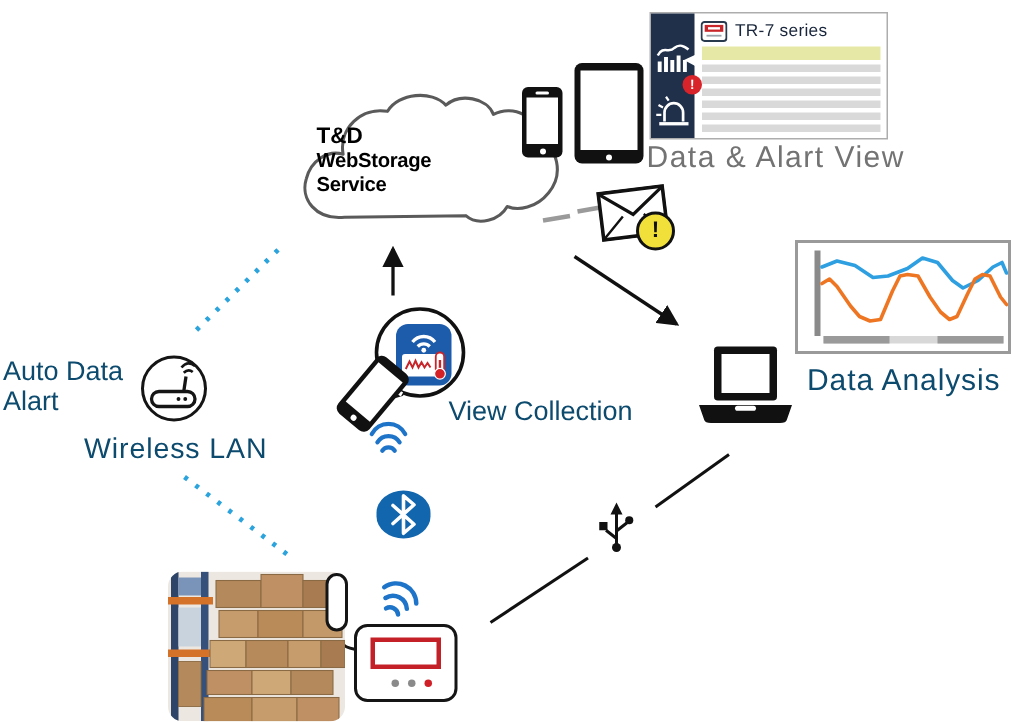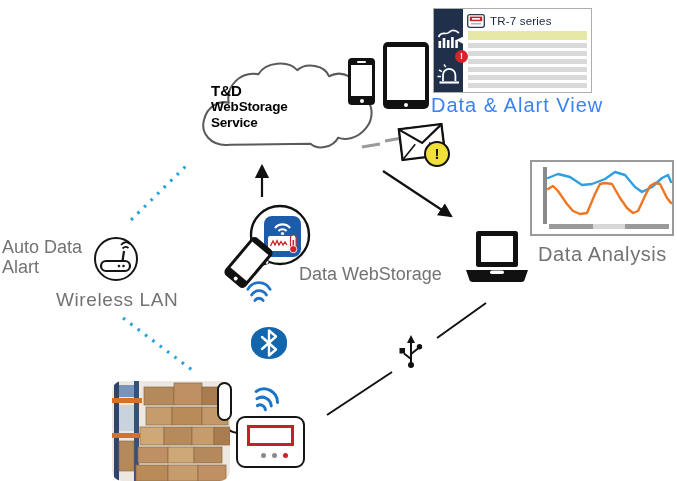--- a/index.html
+++ b/index.html
@@ -1,19 +1,19 @@
 <!DOCTYPE html>
 <html><head>
 <meta charset="utf-8">
 <style>
   html,body{margin:0;padding:0;background:#fff;}
   #canvas{position:relative;width:677px;height:481px;background:#fff;overflow:hidden;
           font-family:"Liberation Sans",sans-serif;}
   .abs{position:absolute;}
-  .lbl{position:absolute;color:#737373;}
+  .lbl{position:absolute;color:#0c4a6e;}
 
   
   #cloud{left:196px;top:58px;width:180px;height:102px;}
   #cloud-text{left:211px;top:83px;color:#000;font-weight:800;line-height:16px;}
   #cloud-text .l1{font-size:15px;letter-spacing:0;}
   #cloud-text .l2,#cloud-text .l3{font-size:13.5px;letter-spacing:-0.2px;}
 
   
   .dev{position:absolute;background:#111;}
   #phone-a{left:348px;top:58px;width:27px;height:47px;border-radius:4px;}
@@ -29,21 +29,21 @@
   #alert-side{position:absolute;left:0;top:0;width:29px;height:100%;background:#20304a;}
   #alert-notch{position:absolute;left:22px;top:25px;width:0;height:0;
                border-right:13px solid #fff;border-top:6px solid transparent;border-bottom:7px solid transparent;}
   #alert-badge{position:absolute;left:21px;top:41px;width:13px;height:13px;background:#d8232a;border-radius:50%;
                color:#fff;font-size:9px;font-weight:bold;text-align:center;line-height:13px;}
   #alert-head{position:absolute;left:33px;top:5px;display:flex;align-items:center;gap:5px;}
   #alert-devname{font-size:11.5px;font-weight:normal;color:#18253a;letter-spacing:0.2px;}
   #alert-rows{position:absolute;left:34px;top:22px;width:119px;}
   .arow{height:5px;margin-bottom:3px;background:#d9d9d9;}
   .arow.hl{height:9px;background:#e6e9a6;}
-  #alert-caption{left:431px;top:94px;font-size:20px;letter-spacing:1px;color:#3b82f6;}
+  #alert-caption{left:431px;top:94px;font-size:20px;letter-spacing:1px;color:#737373;}
 
   
   #envelope{left:399px;top:125px;width:46px;height:34px;transform:rotate(-7deg);}
   #mail-badge{left:424px;top:141px;width:26px;height:26px;background:#f2e03a;border:2.2px solid #111;border-radius:50%;
               box-sizing:border-box;color:#111;font-size:15px;font-weight:800;text-align:center;line-height:21px;}
 
   
   #auto-upload{left:2px;top:237px;font-size:18px;line-height:20px;}
   #router{left:94px;top:237px;width:44px;height:44px;border:2.5px solid #151515;border-radius:50%;
           background:#fff;box-sizing:border-box;}
@@ -195,21 +195,21 @@
       <rect x="26.5" y="19" width="5.6" height="14" rx="2.8" fill="#fff" stroke="#c8252b" stroke-width="1.2"></rect>
       <line x1="29.3" y1="24" x2="29.3" y2="31" stroke="#c8252b" stroke-width="1.6"></line>
       <circle cx="29.3" cy="33.2" r="3.6" fill="#d42127" stroke="#fff" stroke-width="0.8"></circle>
     </svg>
   </div>
   <div id="phone-b" class="abs">
     <div class="scr"></div>
     <div class="hm"></div>
   </div>
   <div id="collection-label" class="lbl">
-    <div>Data WebStorage</div>
+    <div>View Collection</div>
   </div>
 
   <svg id="wifi-phone" class="abs" viewBox="0 0 36 28">
     <path d="M6,9 A13.5,13.5 0 0 1 30,9" fill="none" stroke="#1e74c8" stroke-width="3" stroke-linecap="round"></path>
     <path d="M10,15 A9.3,9.3 0 0 1 26,15" fill="none" stroke="#1e74c8" stroke-width="3" stroke-linecap="round"></path>
     <path d="M13.5,21 A5.4,5.4 0 0 1 22.5,21" fill="none" stroke="#1e74c8" stroke-width="3" stroke-linecap="round"></path>
   </svg>
 
   <div id="bluetooth" class="abs">
     <svg width="36" height="32" viewBox="0 0 36 32">

